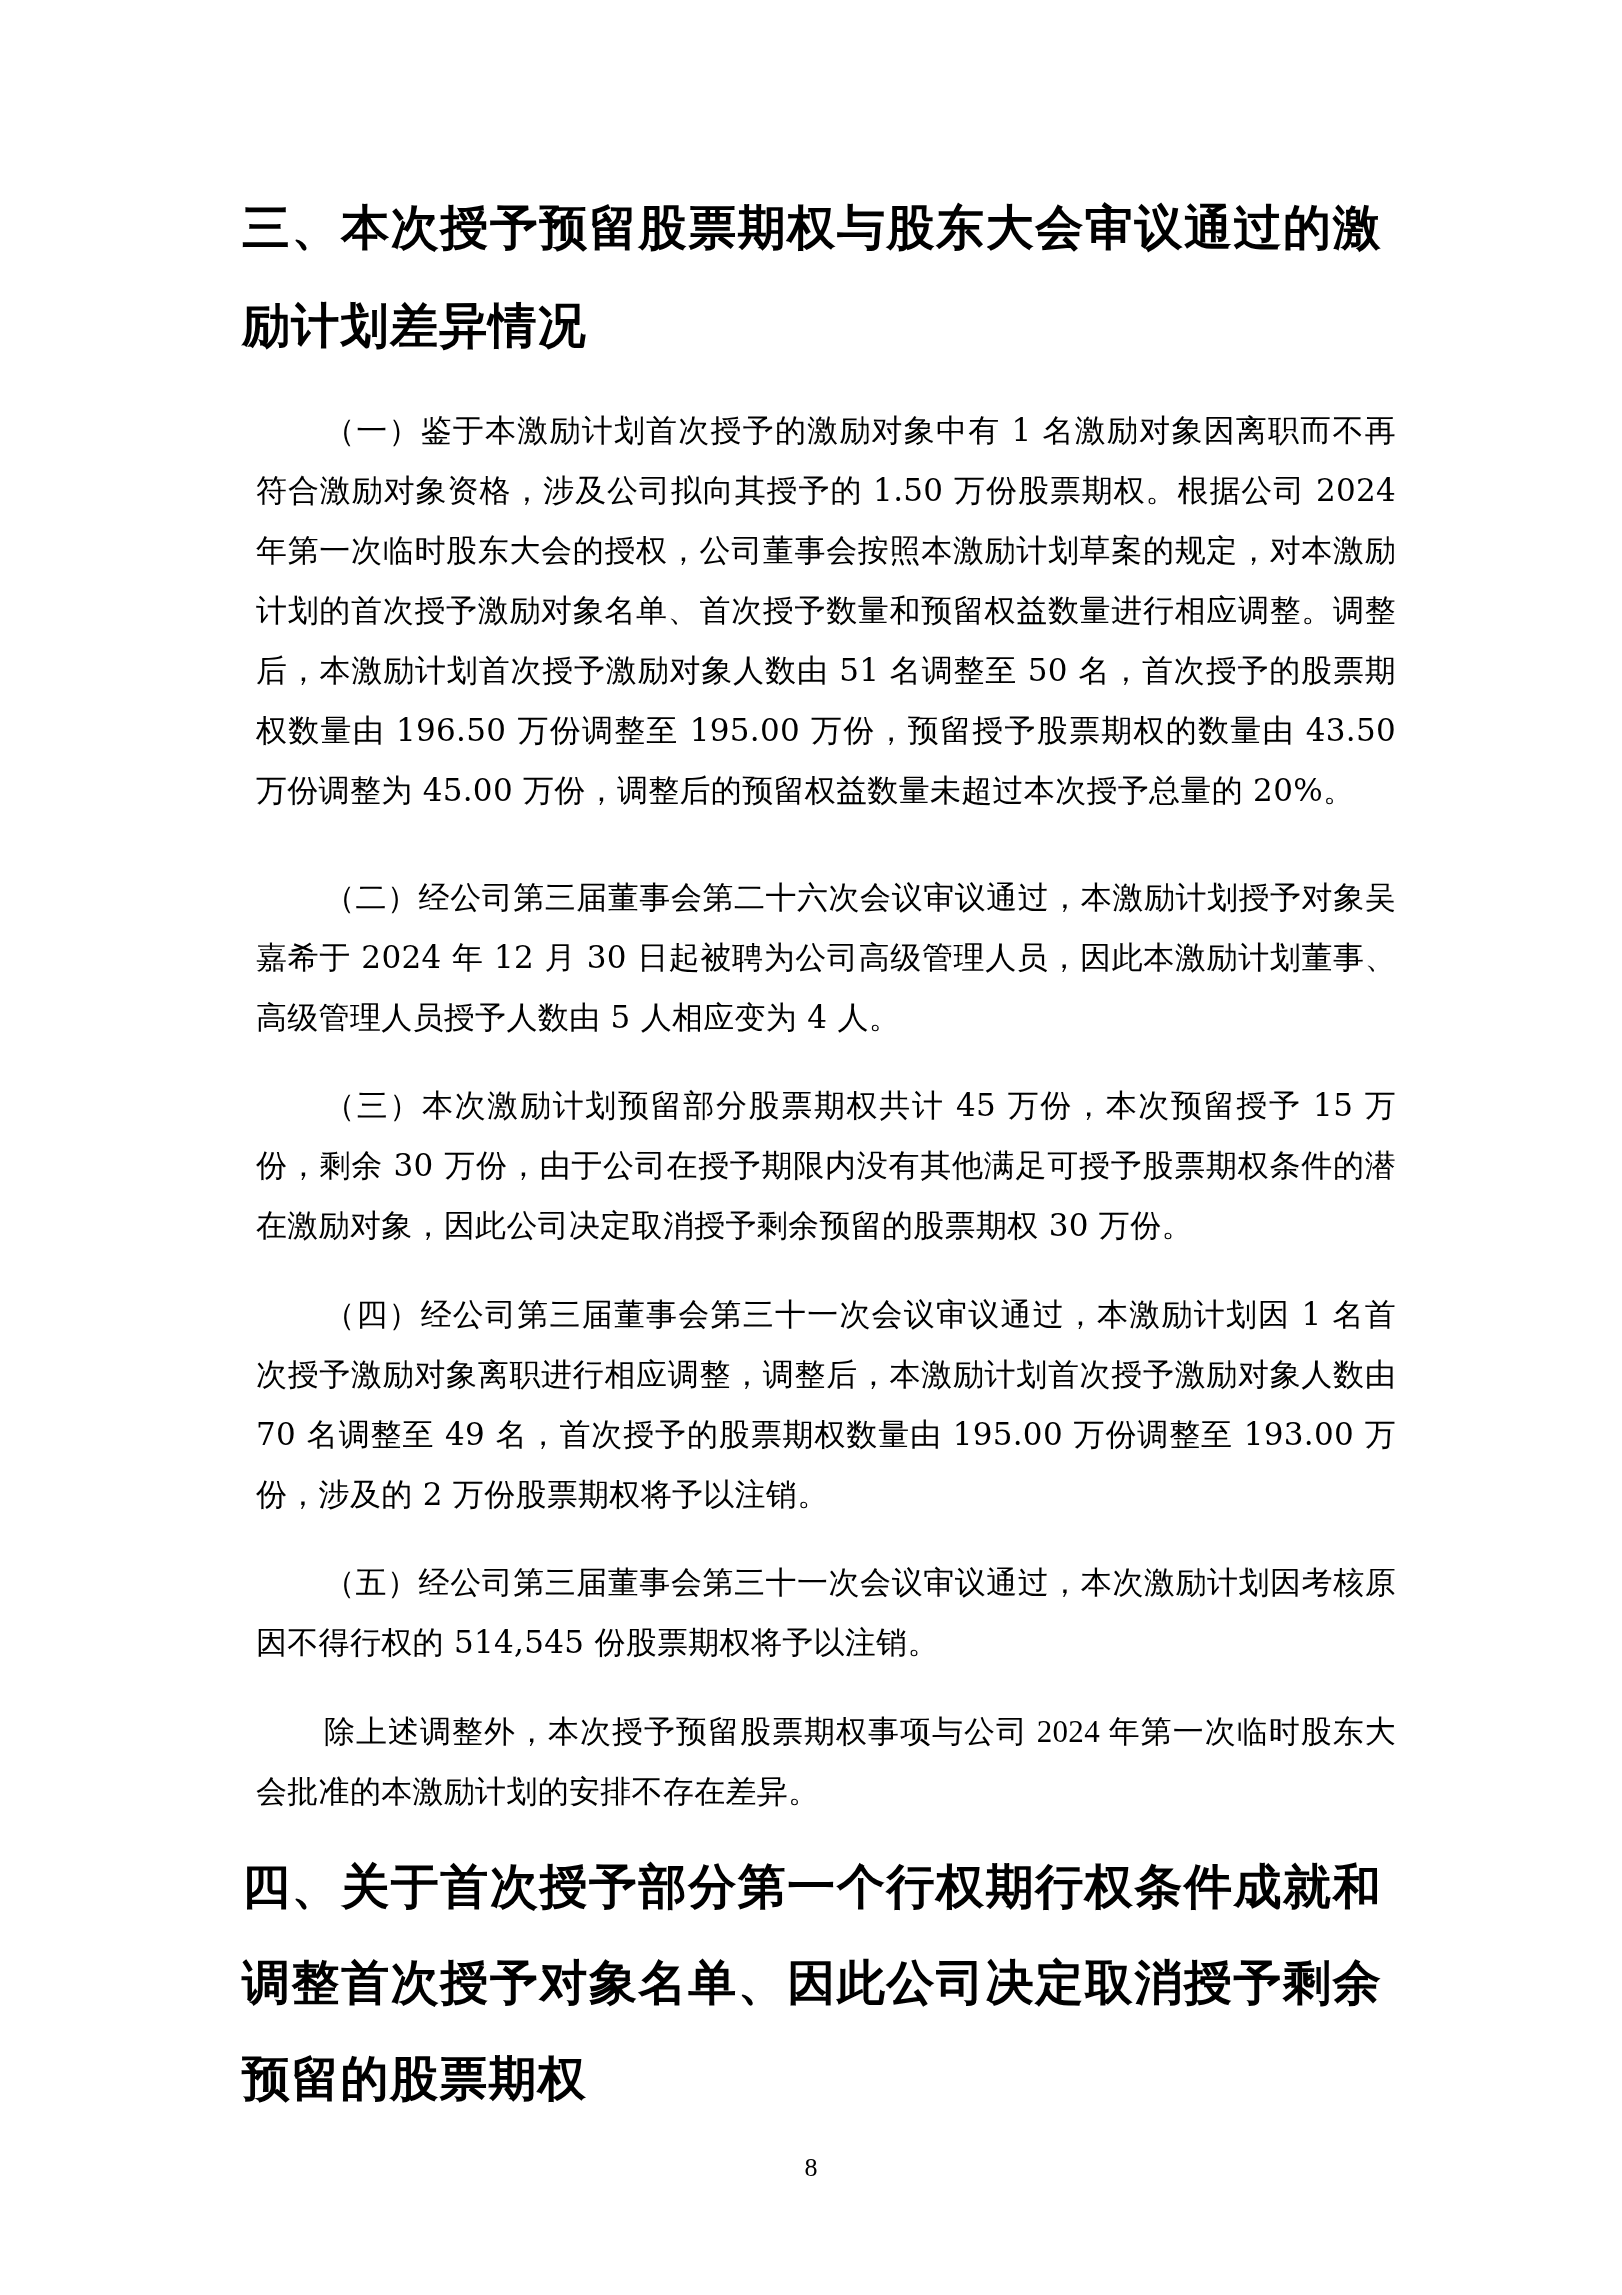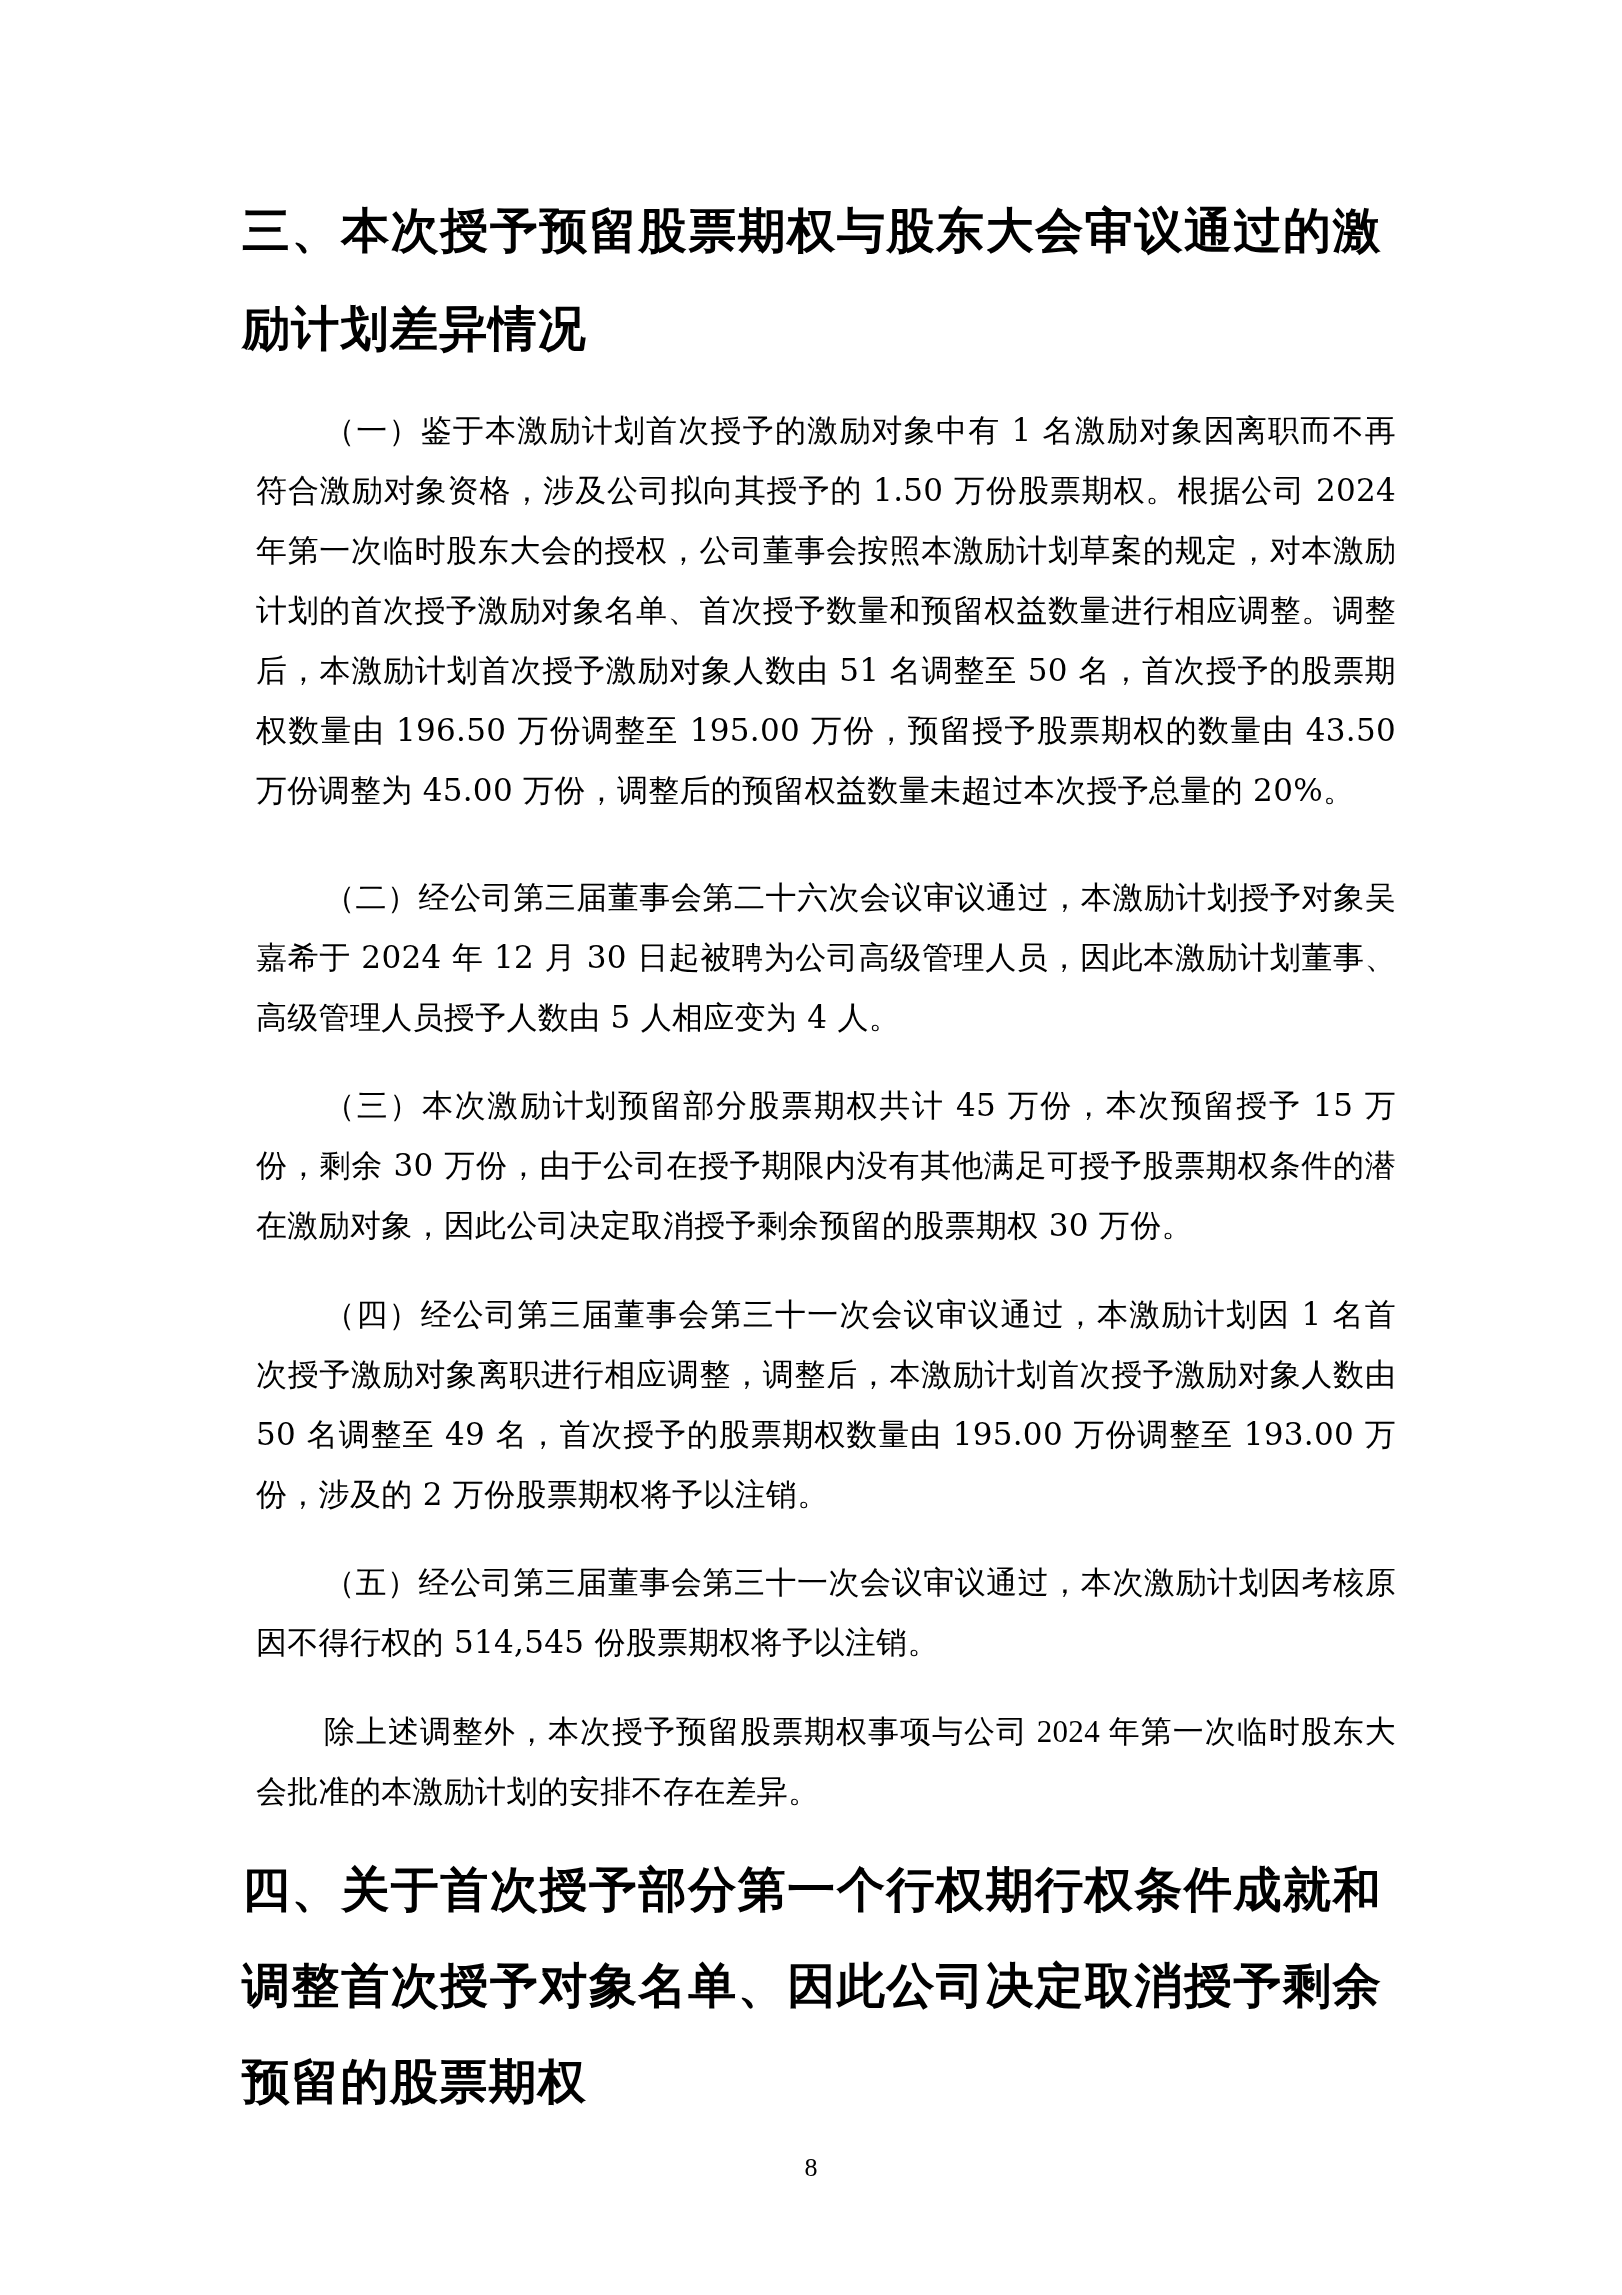--- a/index.html
+++ b/index.html
@@ -14,21 +14,21 @@
       overflow: hidden;
       color: #000000;
     }
     .page {
       position: absolute;
       left: 242px;
       top: 0;
       width: 1140px;
     }
     .heading {
-      font-family: Liberation Sans, sans-serif;
+      font-family: Liberation Mono, monospace;
       font-weight: bold;
       font-size: 48px;
       line-height: 98px;
       margin: 0;
       letter-spacing: 1.3px;
       text-align: justify;
     }
     .heading-top {
       position: absolute;
       top: 182px;
@@ -72,21 +72,21 @@
 
 <div class="page">
   <h2 class="heading heading-top">三、本次授予预留股票期权与股东大会审议通过的激励计划差异情况</h2>
 
   <p class="para p1">（一）鉴于本激励计划首次授予的激励对象中有 1 名激励对象因离职而不再符合激励对象资格，涉及公司拟向其授予的 1.50 万份股票期权。根据公司 2024 年第一次临时股东大会的授权，公司董事会按照本激励计划草案的规定，对本激励计划的首次授予激励对象名单、首次授予数量和预留权益数量进行相应调整。调整后，本激励计划首次授予激励对象人数由 51 名调整至 50 名，首次授予的股票期权数量由 196.50 万份调整至 195.00 万份，预留授予股票期权的数量由 43.50 万份调整为 45.00 万份，调整后的预留权益数量未超过本次授予总量的 20%。</p>
 
   <p class="para p2">（二）经公司第三届董事会第二十六次会议审议通过，本激励计划授予对象吴嘉希于 2024 年 12 月 30 日起被聘为公司高级管理人员，因此本激励计划董事、高级管理人员授予人数由 5 人相应变为 4 人。</p>
 
   <p class="para p3">（三）本次激励计划预留部分股票期权共计 45 万份，本次预留授予 15 万份，剩余 30 万份，由于公司在授予期限内没有其他满足可授予股票期权条件的潜在激励对象，因此公司决定取消授予剩余预留的股票期权 30 万份。</p>
 
-  <p class="para p4">（四）经公司第三届董事会第三十一次会议审议通过，本激励计划因 1 名首次授予激励对象离职进行相应调整，调整后，本激励计划首次授予激励对象人数由 50 名调整至 49 名，首次授予的股票期权数量由 195.00 万份调整至 193.00 万份，涉及的 2 万份股票期权将予以注销。</p>
+  <p class="para p4">（四）经公司第三届董事会第三十一次会议审议通过，本激励计划因 1 名首次授予激励对象离职进行相应调整，调整后，本激励计划首次授予激励对象人数由 70 名调整至 49 名，首次授予的股票期权数量由 195.00 万份调整至 193.00 万份，涉及的 2 万份股票期权将予以注销。</p>
 
   <p class="para p5">（五）经公司第三届董事会第三十一次会议审议通过，本次激励计划因考核原因不得行权的 514,545 份股票期权将予以注销。</p>
 
   <p class="para p6">除上述调整外，本次授予预留股票期权事项与公司 2024 年第一次临时股东大会批准的本激励计划的安排不存在差异。</p>
 
   <h2 class="heading heading-bottom">四、关于首次授予部分第一个行权期行权条件成就和调整首次授予对象名单、因此公司决定取消授予剩余预留的股票期权</h2>
 </div>
 
 <div class="page-number">8</div>
 

